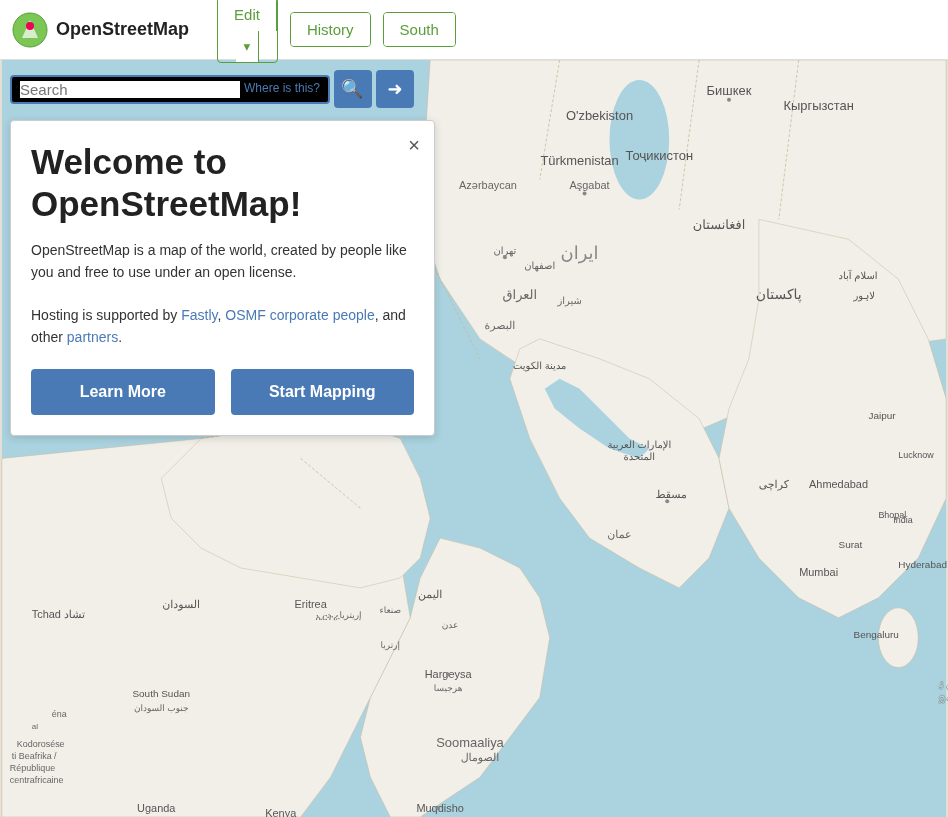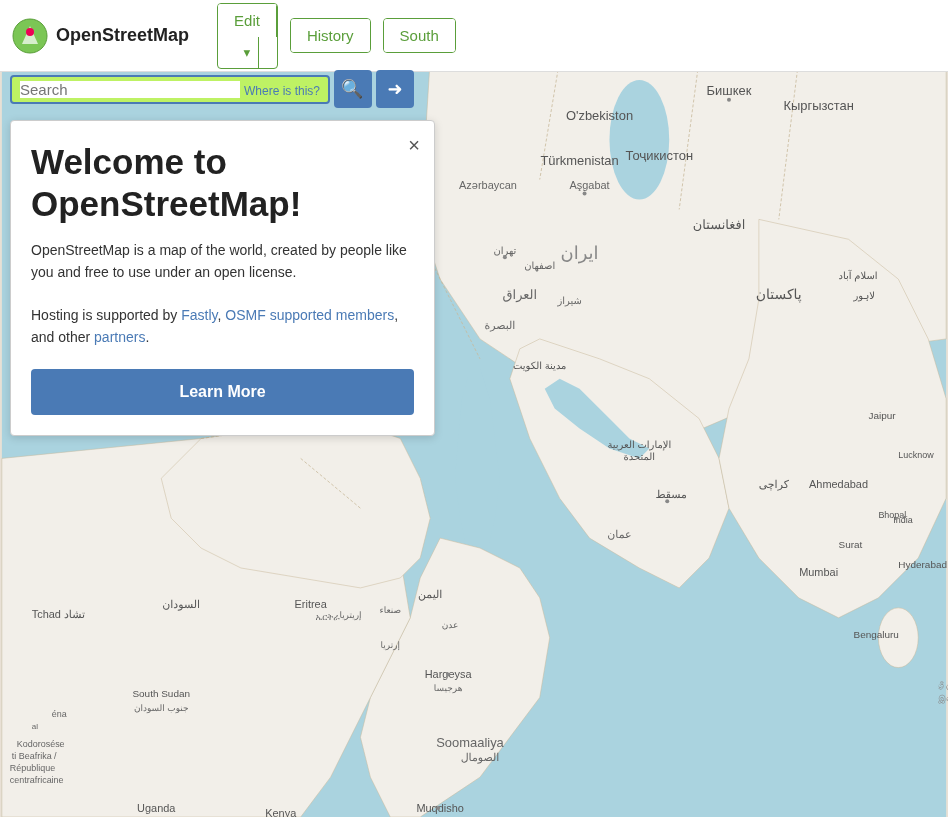--- a/index.html
+++ b/index.html
@@ -2,21 +2,21 @@
 <html><head>
   <meta charset="utf-8">
   <style>
     * { box-sizing: border-box; margin: 0; padding: 0; }
     body { font-family: Arial, sans-serif; width: 948px; height: 817px; overflow: hidden; position: relative; }
 
     
     #navbar {
       display: flex;
       align-items: center;
-      height: 72px;
+      height: 60px;
       background: #fff;
       border-bottom: 1px solid #ddd;
       padding: 0 12px;
       gap: 12px;
       z-index: 100;
       position: relative;
     }
     #logo-area {
       display: flex;
       align-items: center;
@@ -81,22 +81,22 @@
       position: absolute;
       top: 70px;
       left: 10px;
       z-index: 200;
       display: flex;
       align-items: center;
       gap: 4px;
     }
     #search-input-wrap {
       display: flex;
-      align-items: flex-end;
-      background: #bef264;
+      align-items: flex-start;
+      background: #000000;
       border: 2px solid #4a7ab5;
       border-radius: 4px;
       padding: 4px 8px;
       width: 320px;
     }
     #search-input {
       border: none;
       outline: none;
       font-size: 15px;
       flex: 1;
@@ -353,18 +353,19 @@
   </button>
 </div>
 
 <div id="welcome-panel">
   <button id="close-btn">×</button>
   <div id="welcome-title">Welcome to OpenStreetMap!</div>
   <div id="welcome-desc">
     <span>OpenStreetMap is a map of the world, created by people like you and free to use under an open license.</span>
   </div>
   <div id="hosting-text">
-    <span>Hosting is supported by </span><a href="#">Fastly</a><span>, </span><a href="#">OSMF supported members</a><span>, and other </span><a href="#">partners</a><span>.</span>
+    <span>Hosting is supported by </span><a href="#">Fastly</a><span>, </span><a href="#">OSMF corporate people</a><span>, and other </span><a href="#">partners</a><span>.</span>
   </div>
   <div id="action-buttons">
     <button class="action-btn">Learn More</button>
+    <button class="action-btn">Start Mapping</button>
   </div>
 </div>
 
 </body></html>

